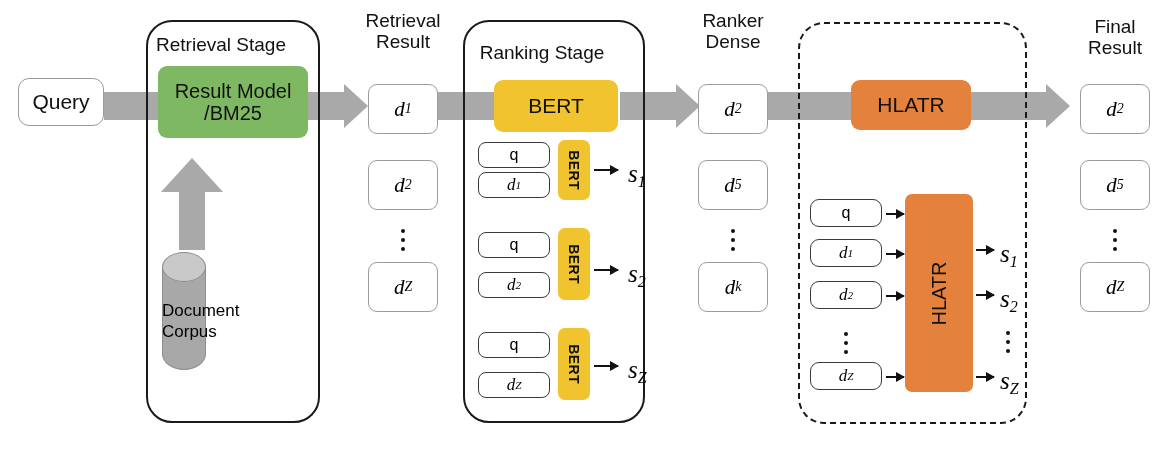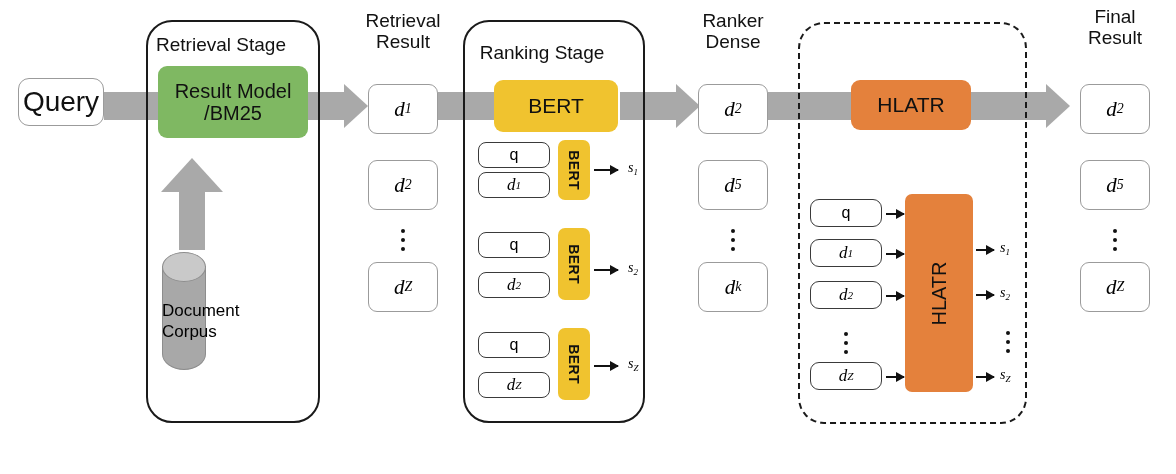--- a/index.html
+++ b/index.html
@@ -45,21 +45,21 @@
     border:1.5px solid #3a3a3a;border-radius:9px;background:#fff;
     display:flex;align-items:center;justify-content:center;
     font-family:"Liberation Serif",serif;font-size:17px;color:#000;font-style:italic;
   }
   .hbox.plain{font-style:normal;font-family:"Liberation Sans",sans-serif;font-size:16px;}
 
   
   .query-pill{
     border:1.6px solid #9b9b9b;border-radius:11px;background:#fff;
     display:flex;align-items:center;justify-content:center;
-    font-size:28px;color:#111;
+    font-size:21px;color:#111;
   }
 
   
   .model{
     border-radius:9px;display:flex;align-items:center;justify-content:center;
     text-align:center;color:#111;line-height:1.12;
   }
   .model.green{background:#7fb862;font-size:20px;}
   .model.yellow{background:#f0c32f;font-size:21px;}
   .model.orange{background:#e4813c;font-size:21px;}
@@ -109,21 +109,21 @@
      border:1.4px solid #8d8d8d;border-radius:50%;}
   .cyl .label{position:absolute;left:0;right:0;text-align:center;font-size:17px;color:#000;line-height:1.25;white-space:pre-line;}
 
   
   .vdots{position:absolute;text-align:center;font-size:26px;line-height:8px;color:#111;
     letter-spacing:0;font-family:"Liberation Sans",sans-serif;}
   .vdots i{display:block;width:4px;height:4px;border-radius:50%;background:#111;margin:5px auto;}
 
   
   .score{position:absolute;font-family:"Liberation Serif",serif;font-style:italic;
-    font-size:14px;color:#000;white-space:nowrap;}
+    font-size:25px;color:#000;white-space:nowrap;}
   .score .sb{font-size:0.64em;vertical-align:-0.3em;}
 </style>
 </head>
 <body>
 
 <div id="stage">
 
   <div class="abs band" style="left:104px;top:92px;width:60px;height:28px;"></div>
 
   <div class="abs fat-arrow" style="left:304px;top:84px;width:64px;height:44px;">
@@ -318,21 +318,21 @@
     <i></i>
       <i></i>
       <i></i>
   </div>
 
   <div class="thin-arrow" style="left:976px;top:376px;width:18px;"></div>
   <div class="score" style="left:1000px;top:367px;">
     <span>s</span><span class="sb">Z</span>
   </div>
 
-  <div class="abs col-head" style="left:1062px;top:6px;width:106px;">Final
+  <div class="abs col-head" style="left:1062px;top:16px;width:106px;">Final
 Result</div>
 
   <div class="abs docbox" style="left:1080px;top:84px;width:70px;height:50px;">
     <span>d</span>
       <span class="sub">2</span>
   </div>
   <div class="abs docbox" style="left:1080px;top:160px;width:70px;height:50px;">
     <span>d</span>
       <span class="sub">5</span>
   </div>

